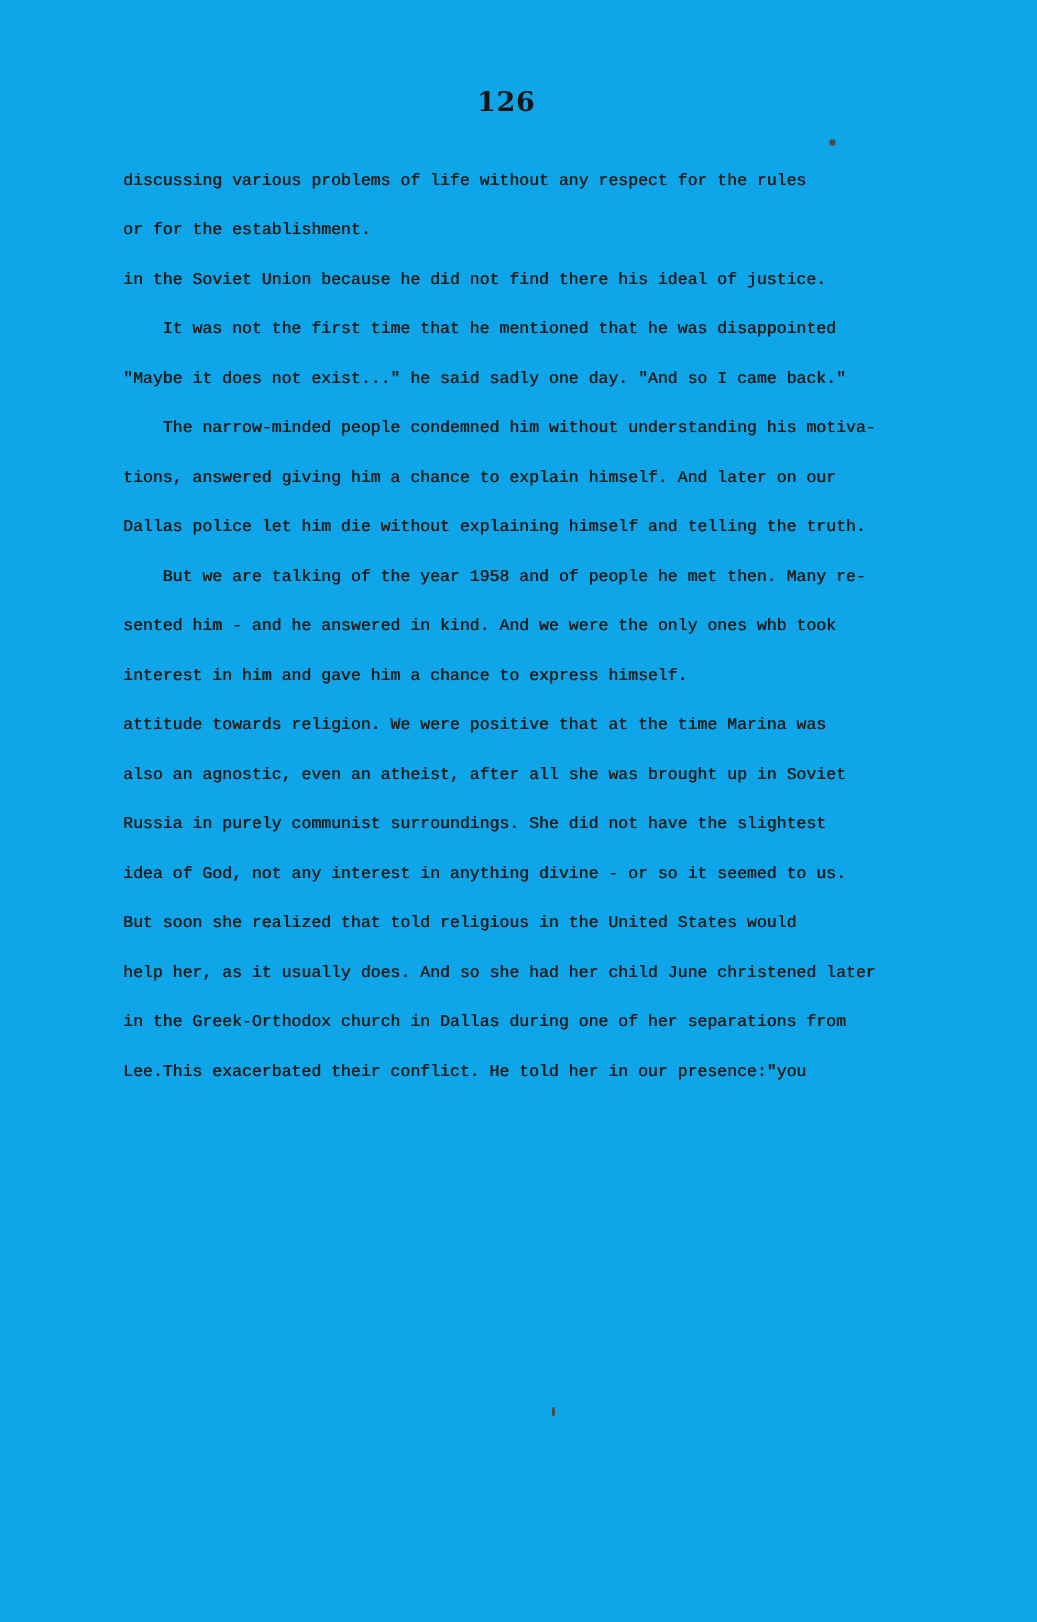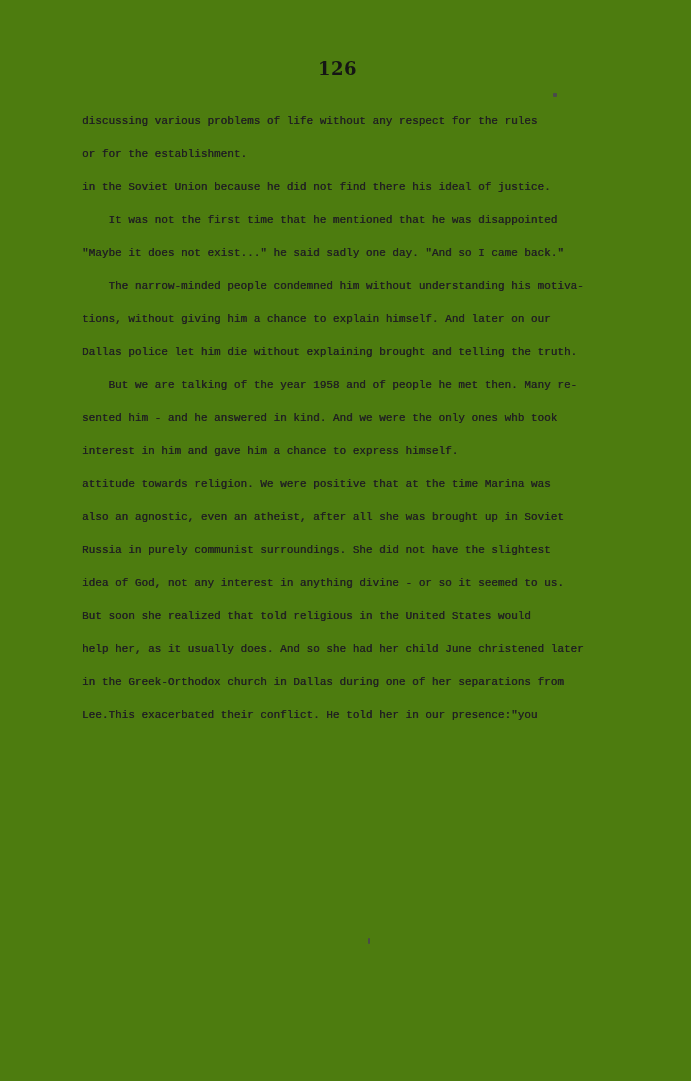--- a/index.html
+++ b/index.html
@@ -4,21 +4,21 @@
 <style>
   html, body {
     margin: 0;
     padding: 0;
     background: #ffffff;
   }
   .page {
     position: relative;
     width: 691px;
     height: 1081px;
-    background: #4d7c0f;
+    background: #0ea5e9;
     overflow: hidden;
     font-family: "Liberation Mono", "DejaVu Sans Mono", monospace;
   }
   .page-number {
     position: absolute;
     top: 58px;
     left: 0;
     width: 675px;
     text-align: center;
     font-family: "DejaVu Serif", serif;
@@ -54,22 +54,22 @@
 <div class="page">
   <div class="page-number">126</div>
 
   <div class="typed-body">
     <div class="line">discussing various problems of life without any respect for the rules</div>
     <div class="line">or for the establishment.</div>
     <div class="line">in the Soviet Union because he did not find there his ideal of justice.</div>
     <div class="line">    It was not the first time that he mentioned that he was disappointed</div>
     <div class="line">"Maybe it does not exist..." he said sadly one day. "And so I came back."</div>
     <div class="line">    The narrow-minded people condemned him without understanding his motiva-</div>
-    <div class="line">tions, without giving him a chance to explain himself. And later on our</div>
-    <div class="line">Dallas police let him die without explaining brought and telling the truth.</div>
+    <div class="line">tions, answered giving him a chance to explain himself. And later on our</div>
+    <div class="line">Dallas police let him die without explaining himself and telling the truth.</div>
     <div class="line">    But we are talking of the year 1958 and of people he met then. Many re-</div>
     <div class="line">sented him - and he answered in kind. And we were the only ones whb took</div>
     <div class="line">interest in him and gave him a chance to express himself.</div>
     <div class="line">attitude towards religion. We were positive that at the time Marina was</div>
     <div class="line">also an agnostic, even an atheist, after all she was brought up in Soviet</div>
     <div class="line">Russia in purely communist surroundings. She did not have the slightest</div>
     <div class="line">idea of God, not any interest in anything divine - or so it seemed to us.</div>
     <div class="line">But soon she realized that told religious in the United States would</div>
     <div class="line">help her, as it usually does. And so she had her child June christened later</div>
     <div class="line">in the Greek-Orthodox church in Dallas during one of her separations from</div>

